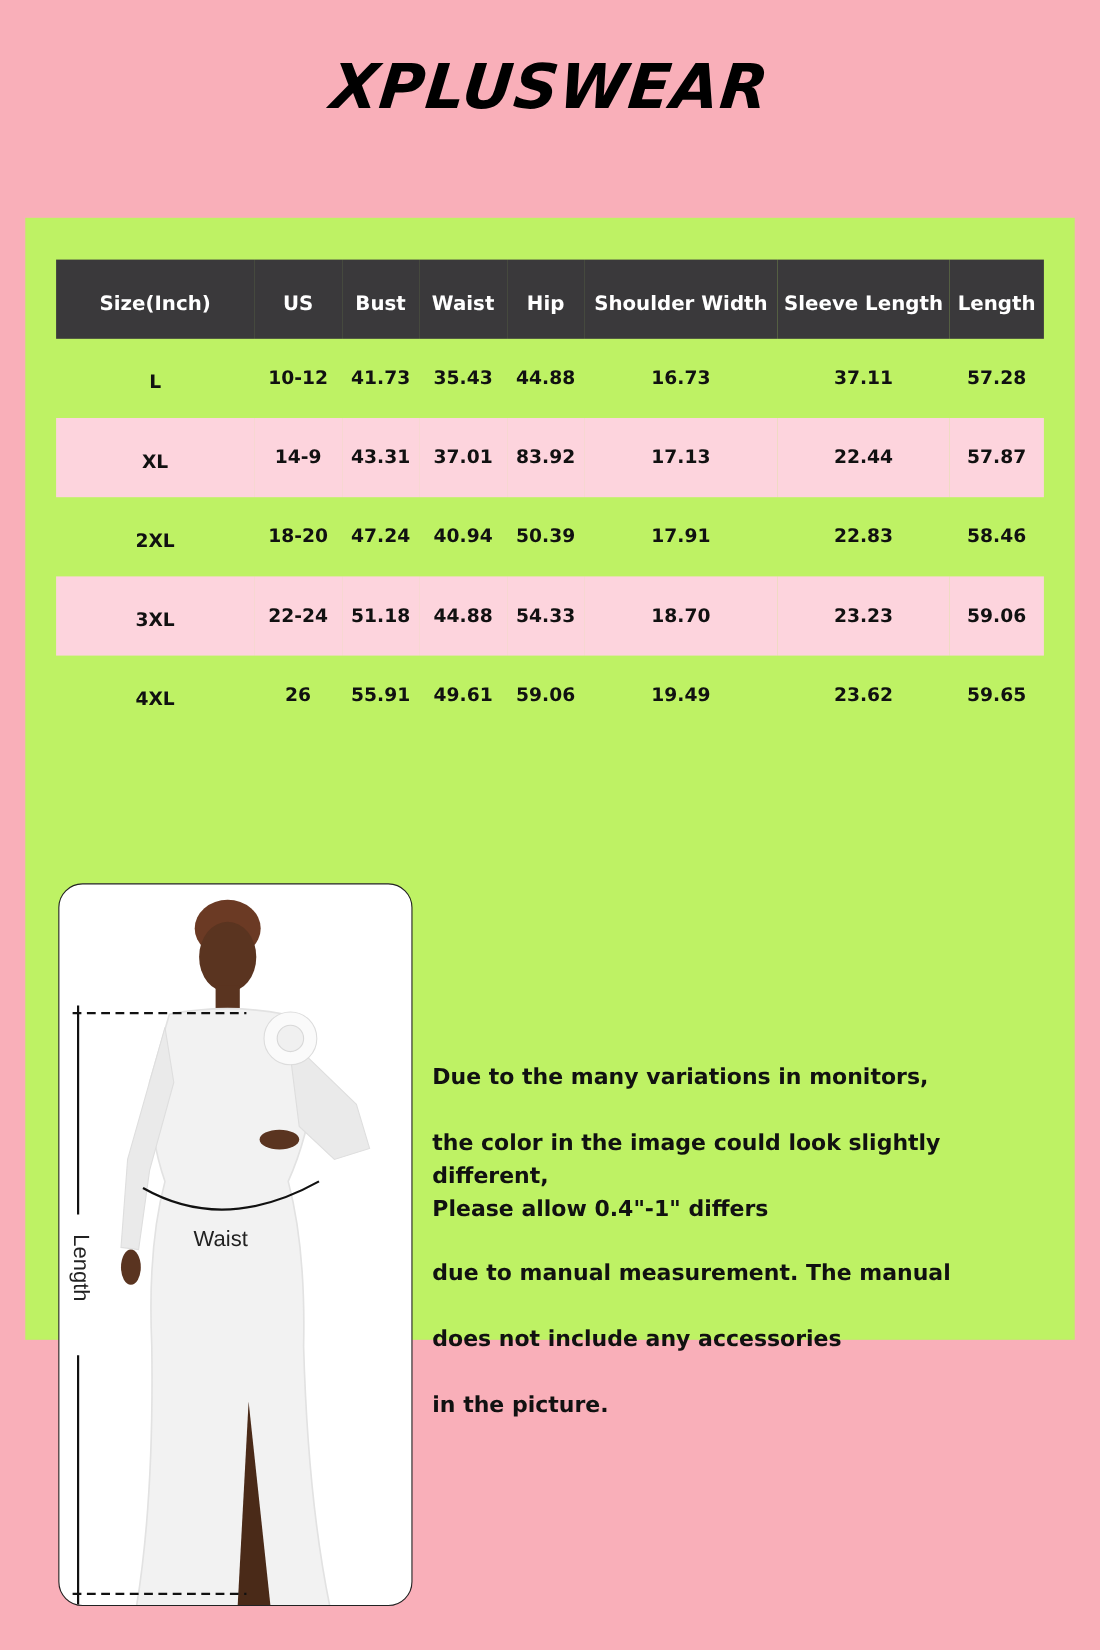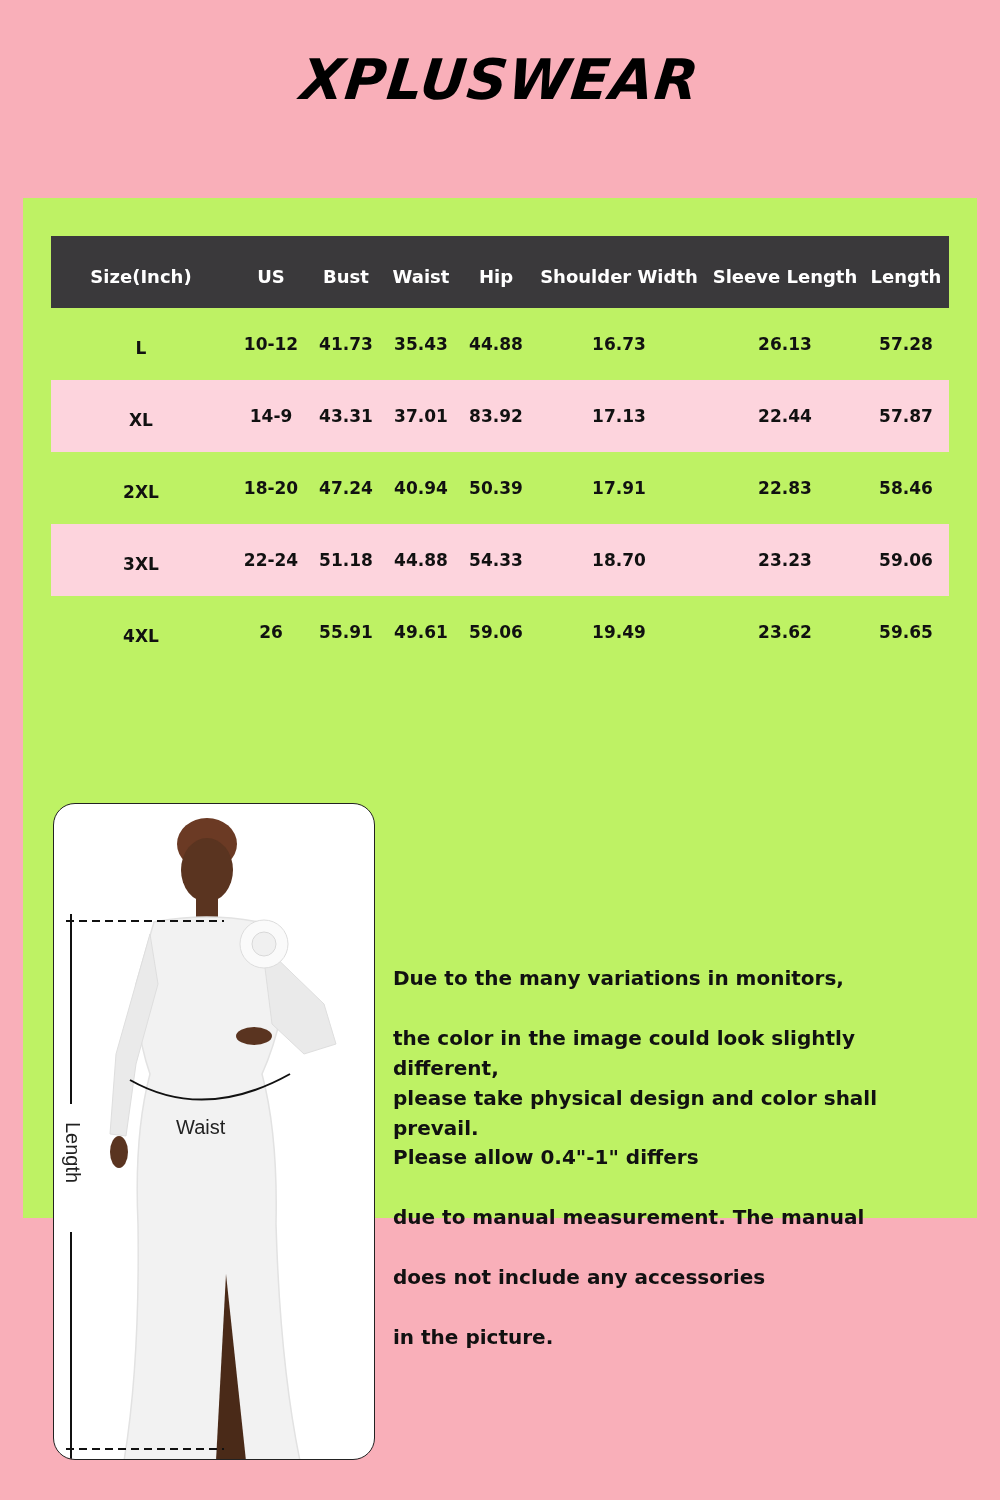--- a/index.html
+++ b/index.html
@@ -105,21 +105,21 @@
       </tr>
     </thead>
     <tbody>
       <tr>
         <td class="size-cell">L</td>
         <td>10-12</td>
         <td>41.73</td>
         <td>35.43</td>
         <td>44.88</td>
         <td>16.73</td>
-        <td>26.13</td>
+        <td>37.11</td>
         <td>57.28</td>
       </tr>
       <tr class="alt">
         <td class="size-cell">XL</td>
         <td>14-9</td>
         <td>43.31</td>
         <td>37.01</td>
         <td>83.92</td>
         <td>17.13</td>
         <td>22.44</td>
@@ -185,19 +185,18 @@
 
       <path d="M76 276 Q150 318 236 270" fill="none" stroke="#111" stroke-width="2"></path>
     </svg>
     <span class="waist-label">Waist</span>
     <span class="length-label" style="left:30px; top:318px;">Length</span>
   </div>
 
   <div class="note-lines">
     <div class="note-line">Due to the many variations in monitors,</div>
     <div class="note-line">the color in the image could look slightly different,</div>
-    <div class="note-line">please take physical design and color shall prevail.</div>
     <div class="note-line">Please allow 0.4"-1" differs</div>
     <div class="note-line">due to manual measurement. The manual</div>
     <div class="note-line">does not include any accessories</div>
     <div class="note-line">in the picture.</div>
   </div>
 </div>
 
 </body></html>

